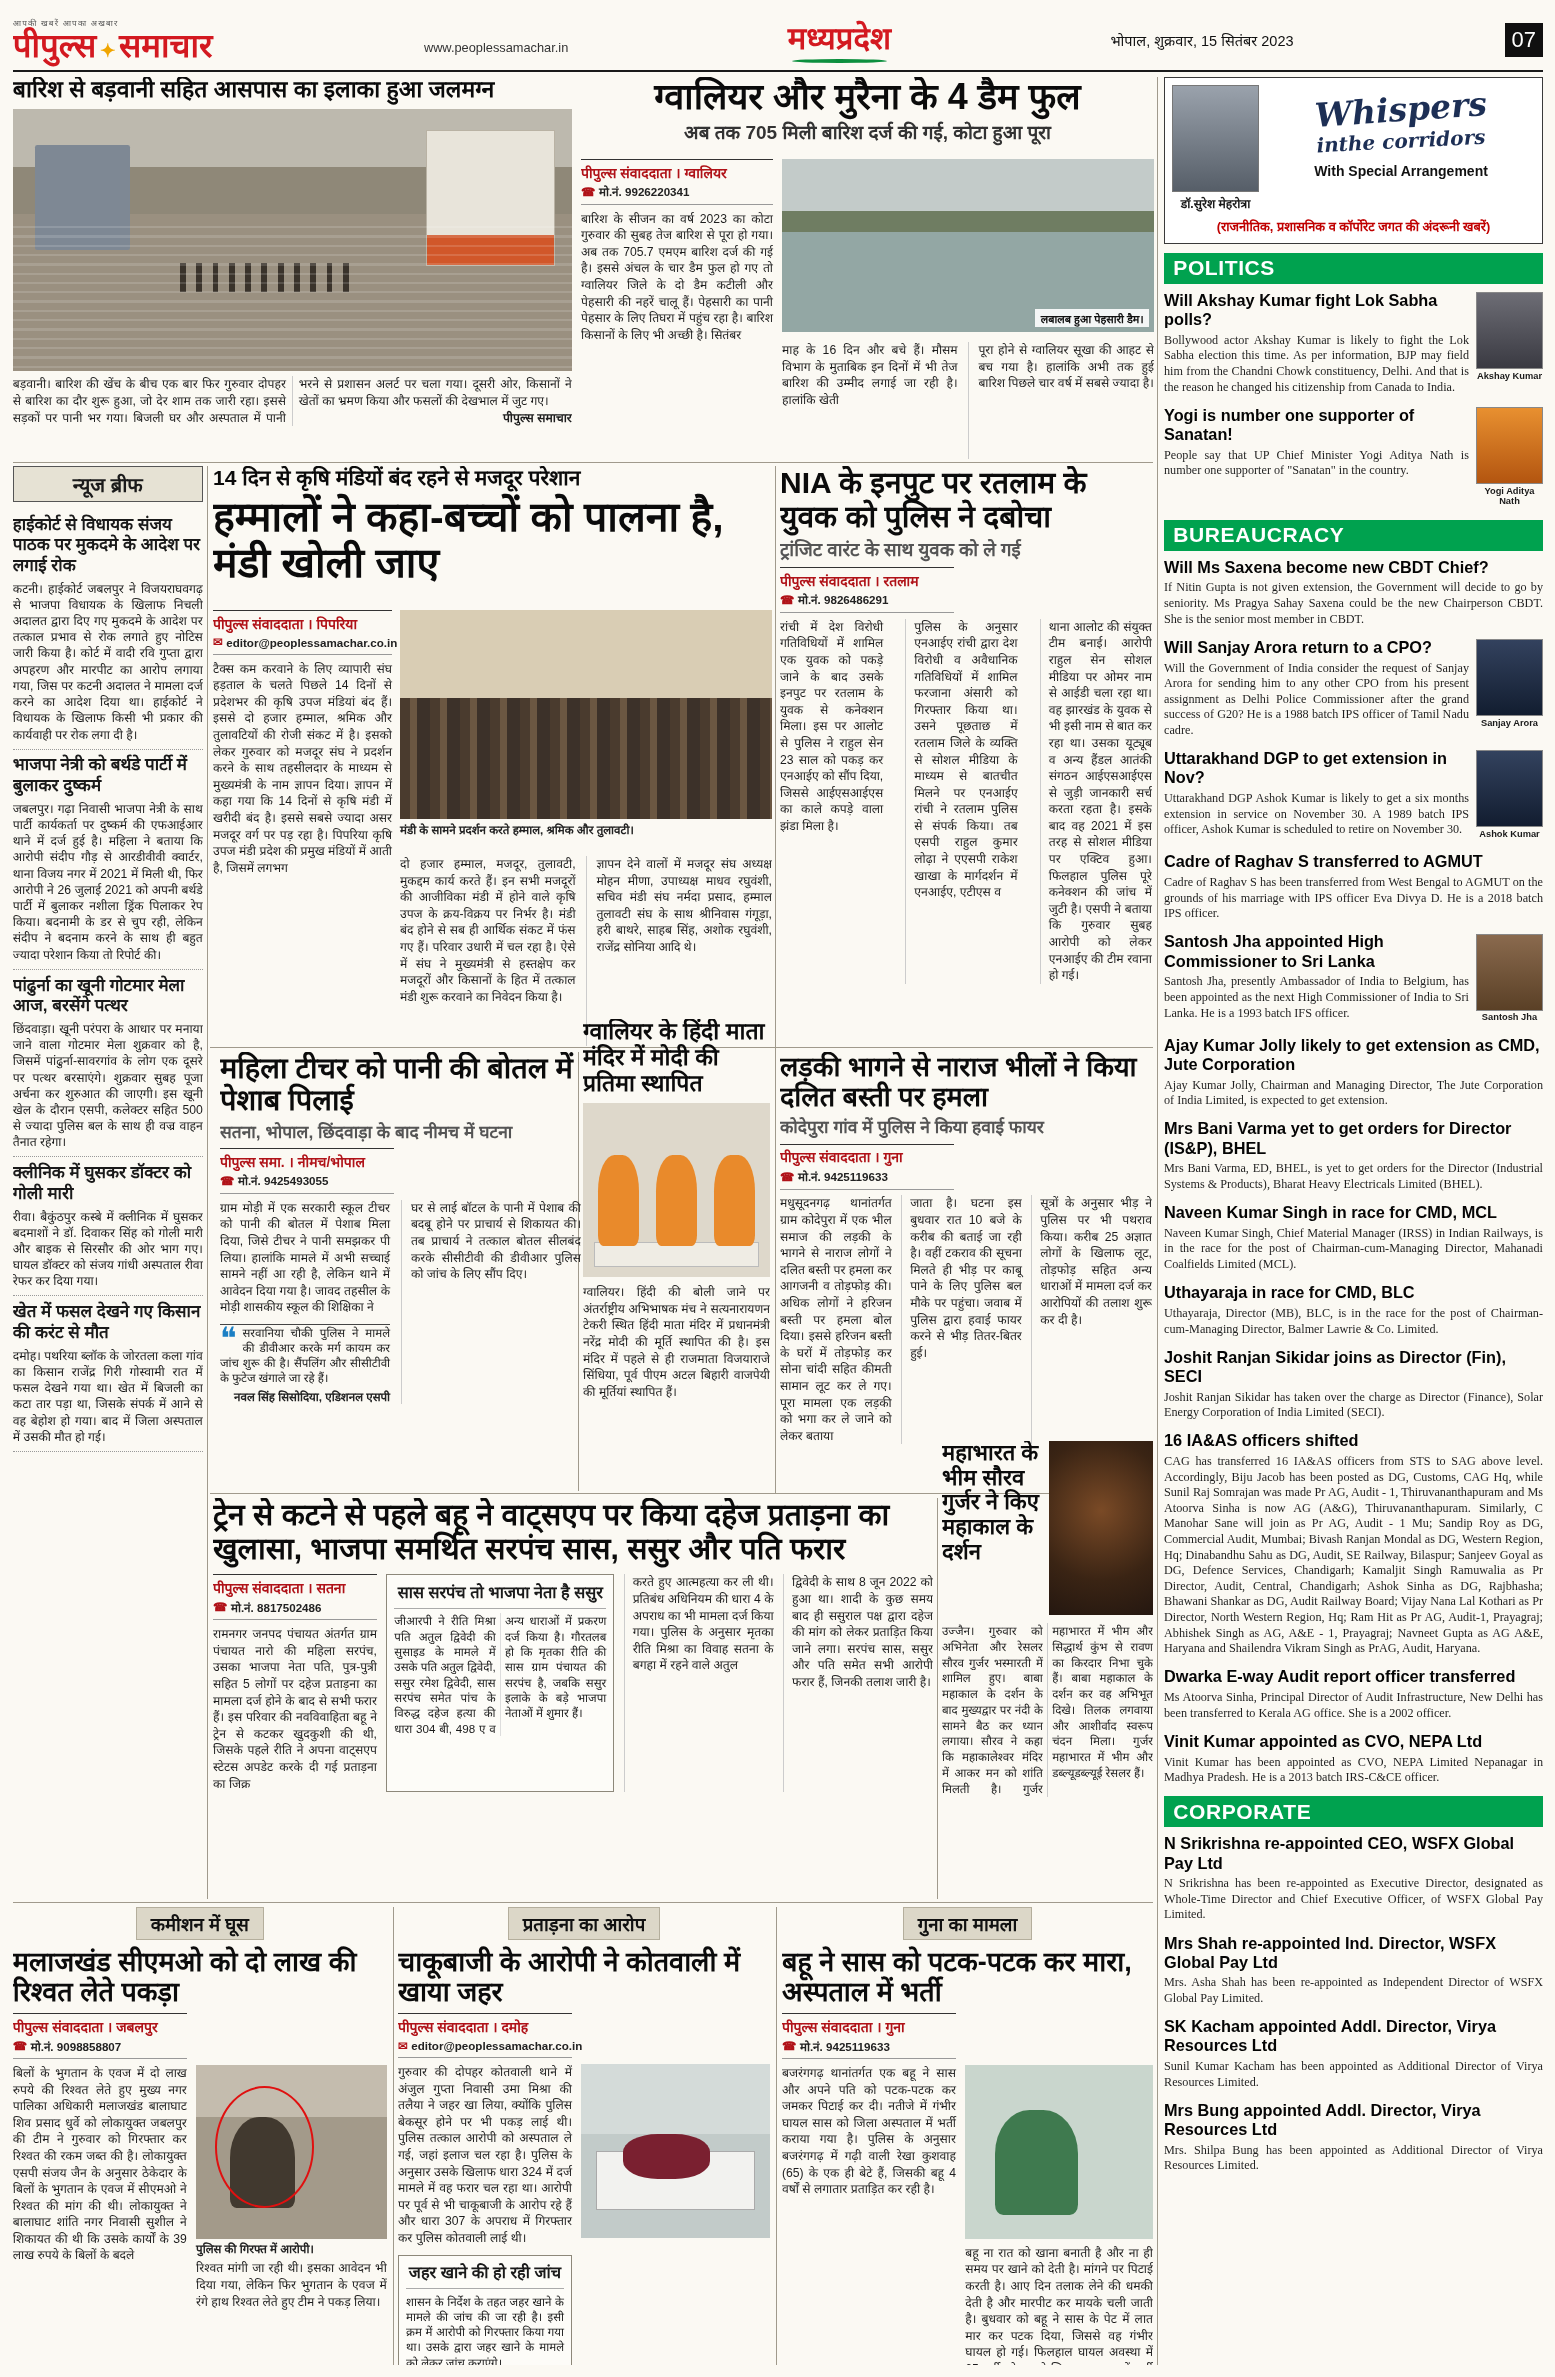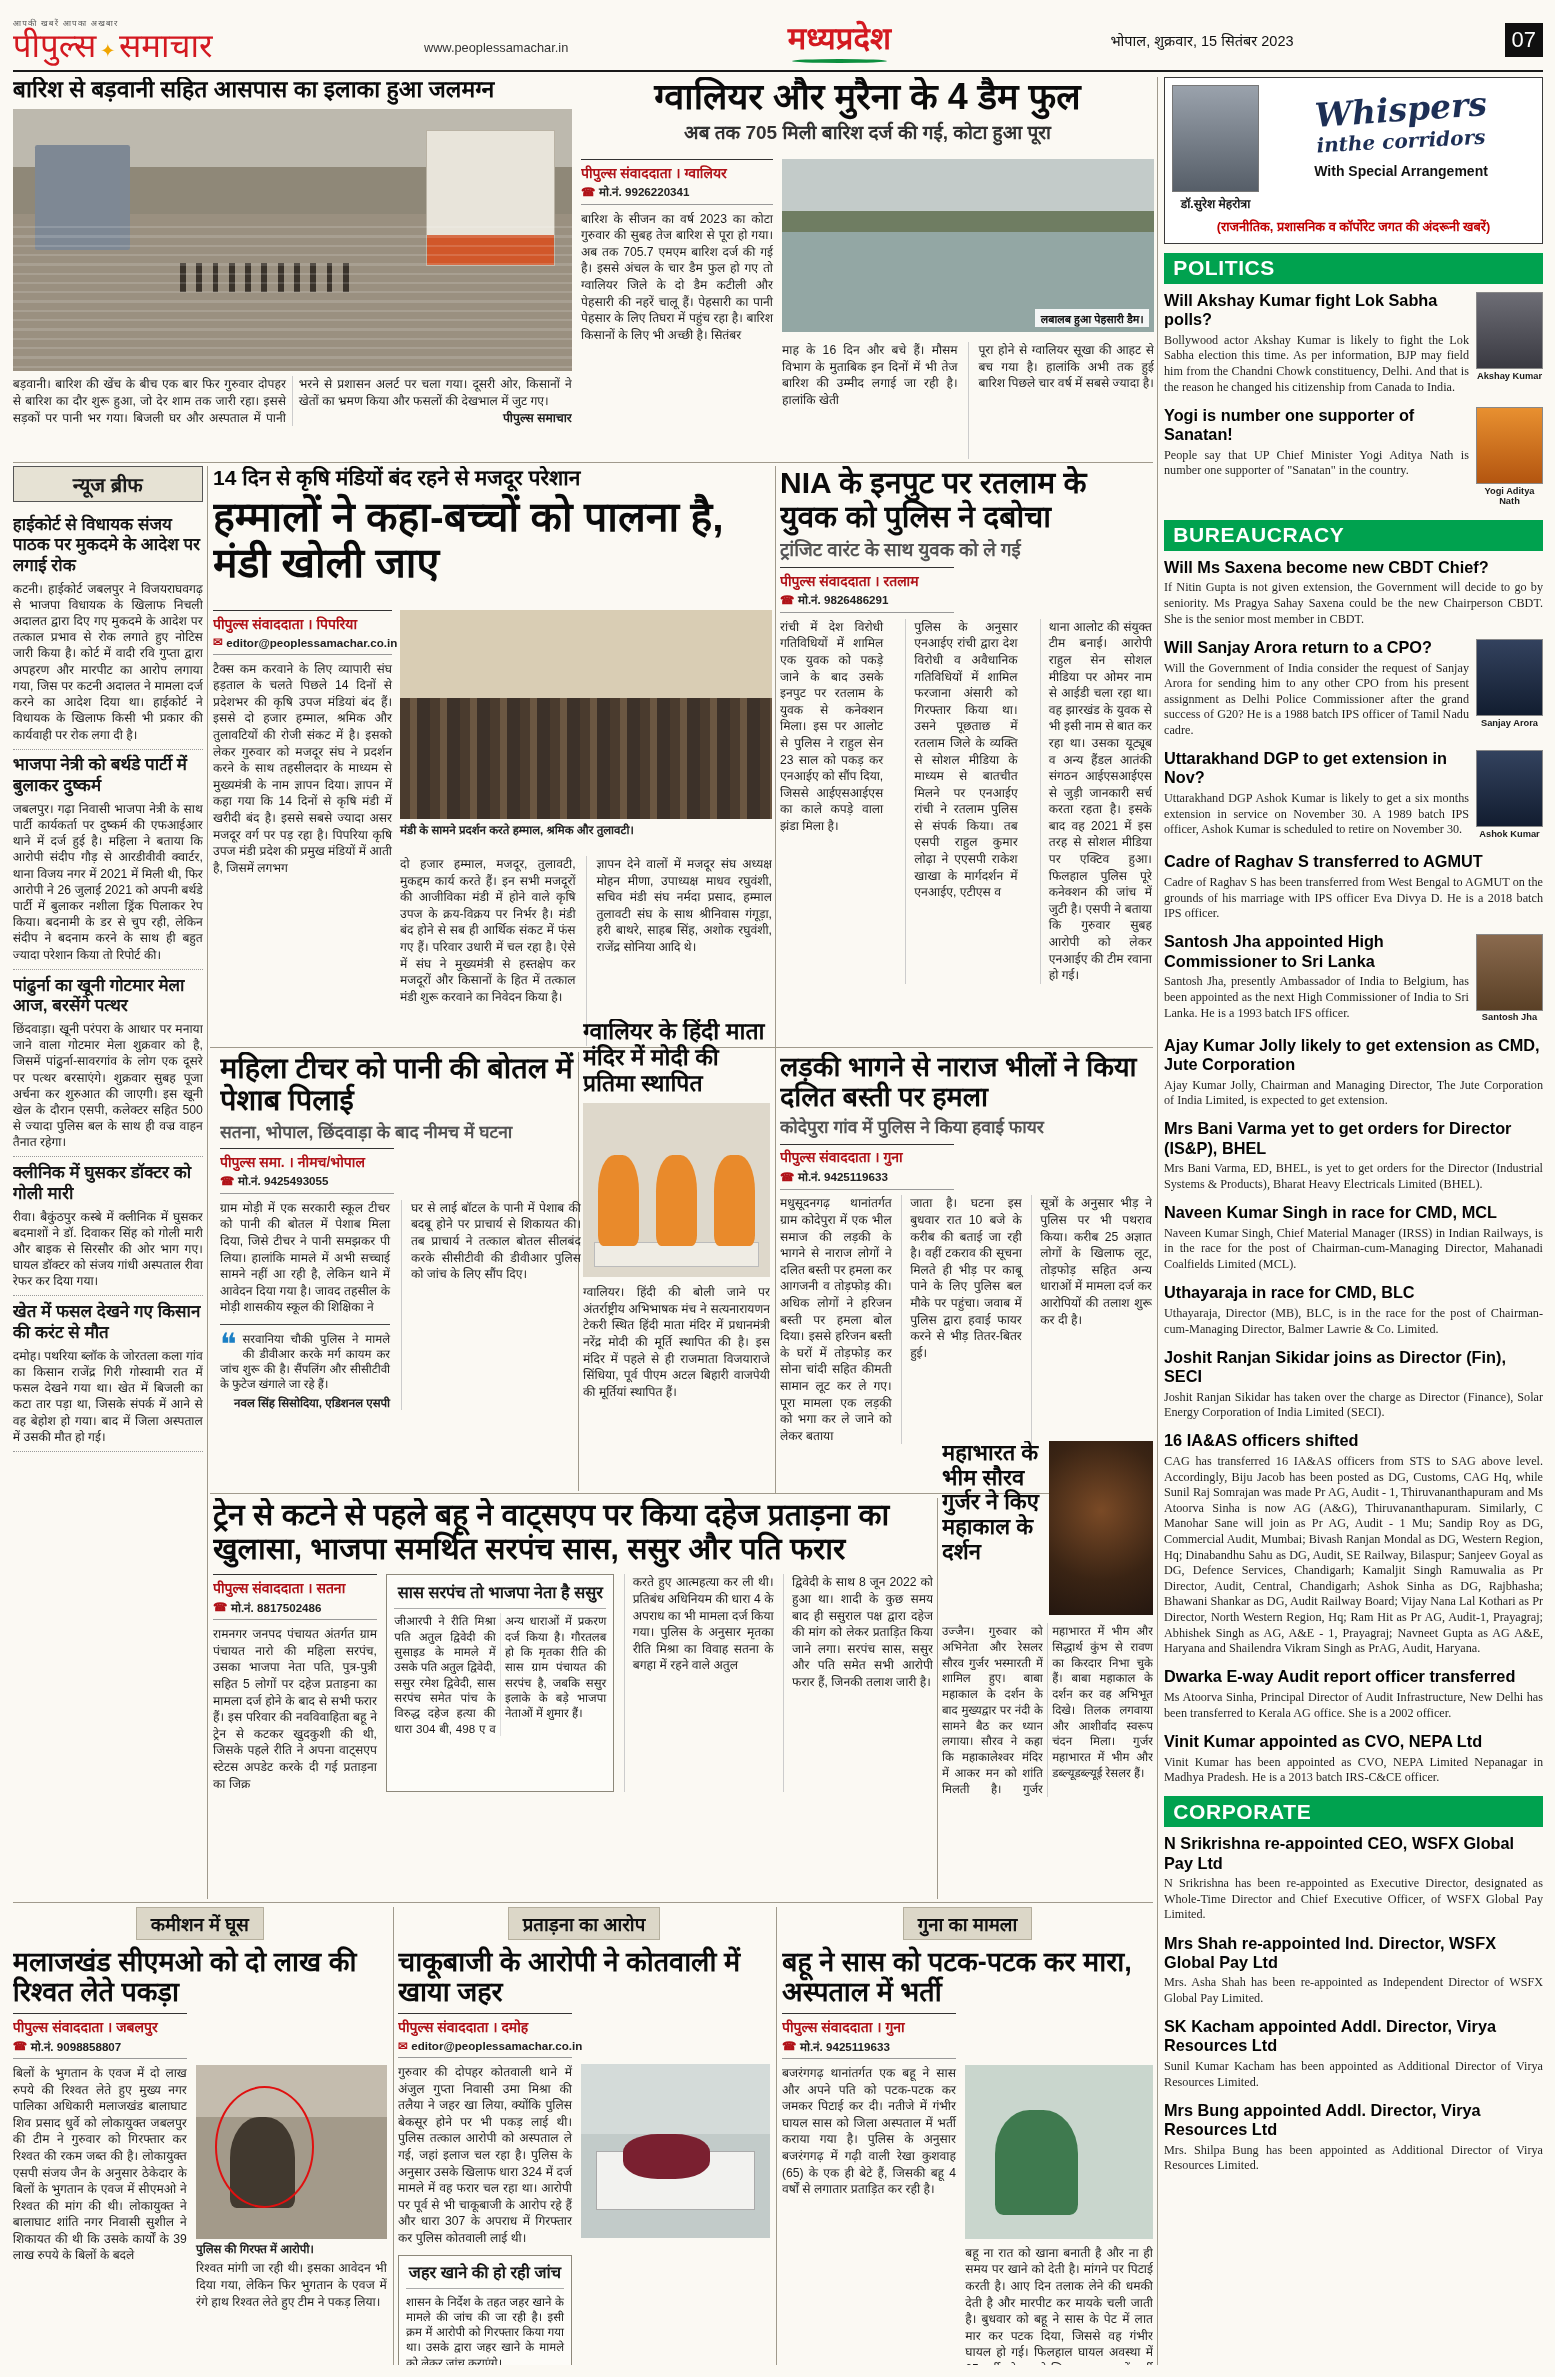--- a/index.html
+++ b/index.html
@@ -16,28 +16,28 @@
 .email-icon::before{content:"✉";color:#b01218;font-size:11.6px}
 .byline-block{border-top:1.2px solid #333;border-bottom:0.6px solid #999;padding:4.6px 0;margin-bottom:5.8px}
 .body-txt{font-size:12.2px;line-height:1.36;text-align:justify;color:#1d1d1d}
 .pcaption{font-size:11.6px;line-height:1.25;font-weight:bold;color:#222;padding:3.5px 0}
 .photo{position:relative;overflow:hidden;background:#999}
 .ph-overlay-cap{position:absolute;right:4.6px;bottom:4.6px;background:rgba(255,255,255,.9);padding:1.7px 5.8px;font-size:11px;font-weight:bold;color:#111}
 .kicker-box{display:inline-block;background:#dcd7c8;border:0.6px solid #b4ae9c;padding:3px 14px;font-weight:bold;font-size:18.6px;color:#111}
 .info-box{border:1.2px solid #8d887a;padding:5.8px 7px;background:#fdfcf8}
 .info-box .ib-title{font-size:16.3px;font-weight:bold;text-align:center;border-bottom:0.6px solid #aaa;padding-bottom:4.6px;margin-bottom:4.6px}
 .info-box .ib-body{font-size:11.6px;line-height:1.32;text-align:justify}
-.quote-box{position:relative;border-top:1.2px solid #444;margin-top:8.1px;padding-top:6px}
+.quote-box{position:relative;border-top:1.2px solid #444;margin-top:8.1px;padding-top:0}
 .quote-icon::before{content:"❝";color:#1b7fc4;font-size:31px;line-height:.9;float:left;margin-right:5.8px}
 .q-text{font-size:11.6px;line-height:1.3;text-align:justify}
 .q-sig{font-weight:bold;text-align:right;font-size:11.6px;margin-top:3.5px;color:#222}
 
 .masthead{display:flex;align-items:center;justify-content:space-between;gap:11.6px}
 .mh-tagline{font-size:8.1px;color:#555;letter-spacing:1.2px;margin-bottom:1.2px}
-.mh-logo{font-size:33px;font-weight:normal;color:#d31920;white-space:nowrap;line-height:1}
+.mh-logo{font-size:33px;font-weight:bold;color:#d31920;white-space:nowrap;line-height:1}
 .mh-diamond{color:#f0a500;font-size:18.6px;margin:0 3.5px}
 .mh-site{font-size:12.8px;color:#333;margin-top:15px}
 .mh-edition{font-size:31px;font-weight:bold;color:#d31920;position:relative;padding:0 8.1px 4.6px}
 .mh-edition::after{content:"";position:absolute;left:10%;right:10%;bottom:0;height:4.1px;background:#0c8f3e;border-radius:50%}
 .mh-date{font-size:14.5px;color:#111;white-space:nowrap}
 .mh-page{width:38px;height:34px;background:#101010;color:#fff;font-size:22px;font-weight:normal;display:flex;align-items:center;justify-content:center}
 
 .nb-header{background:#e6e2d4;border:1.2px solid #555;text-align:center;font-size:20px;font-weight:bold;padding:3.5px;margin-bottom:7px}
 .nb-item{border-bottom:0.6px dotted #999;padding:5.8px 0}
 .nb-item .t{font-size:17px;font-weight:bold;line-height:1.2;margin-bottom:4.6px}

